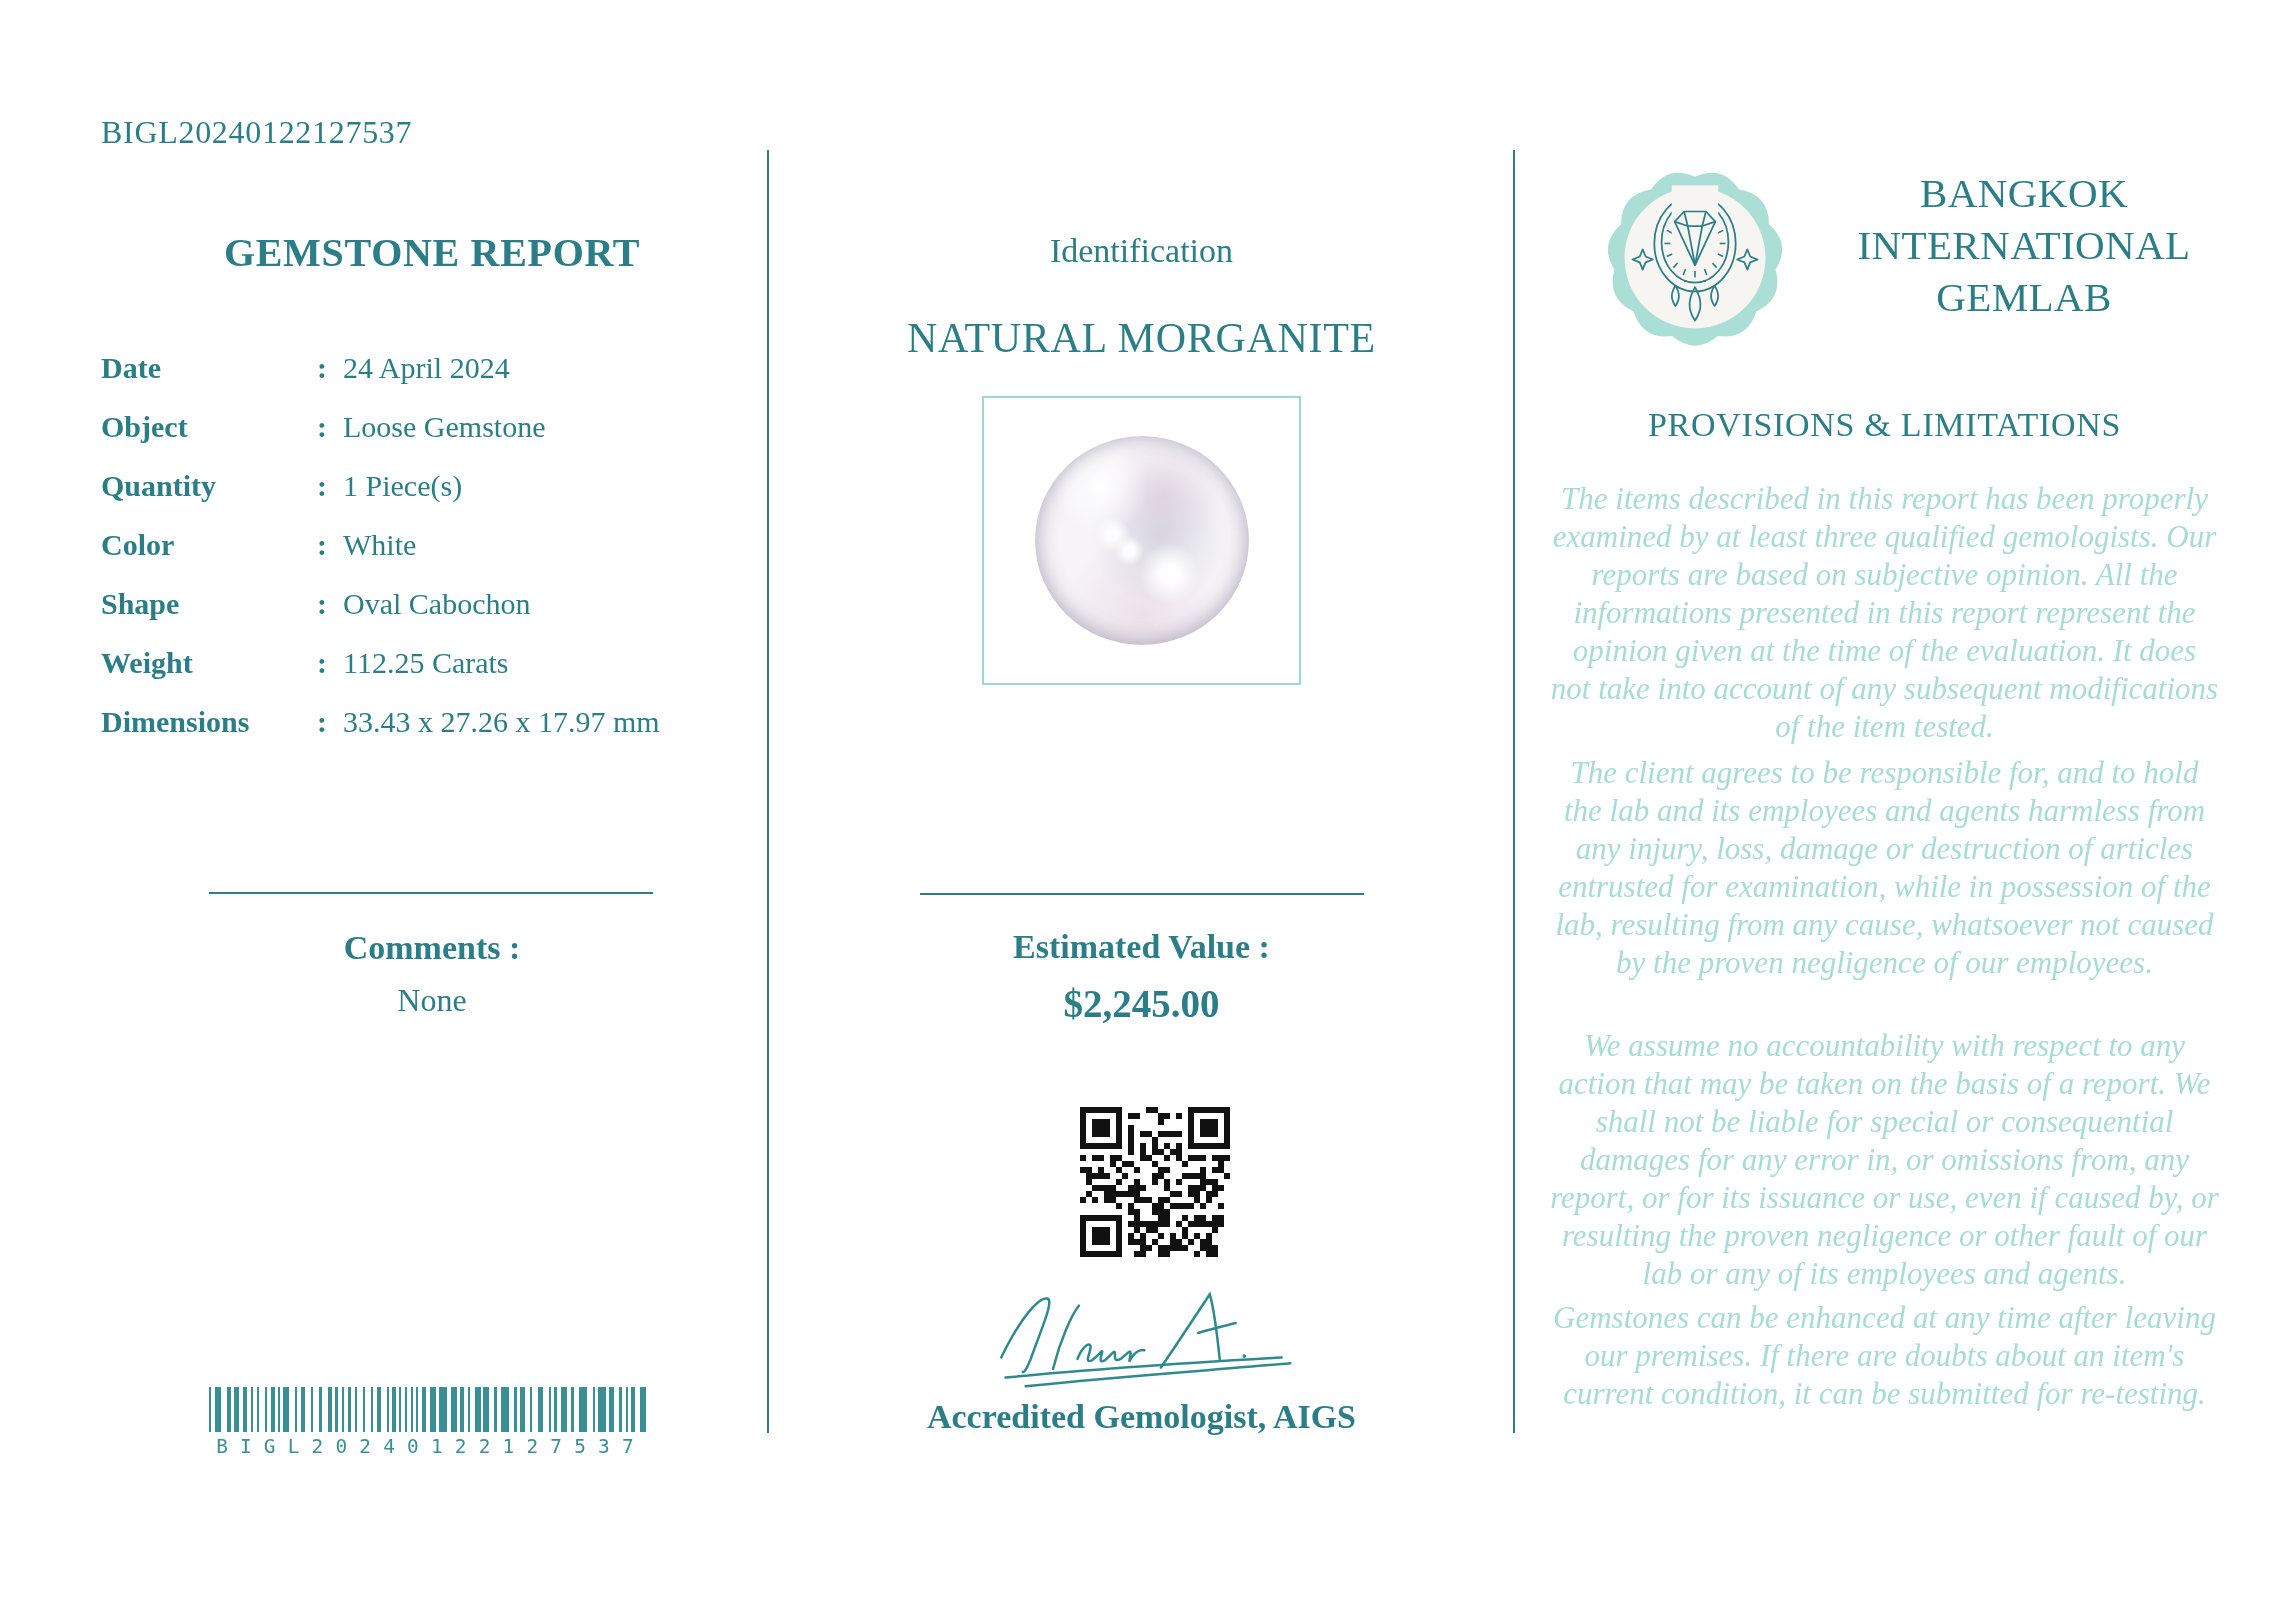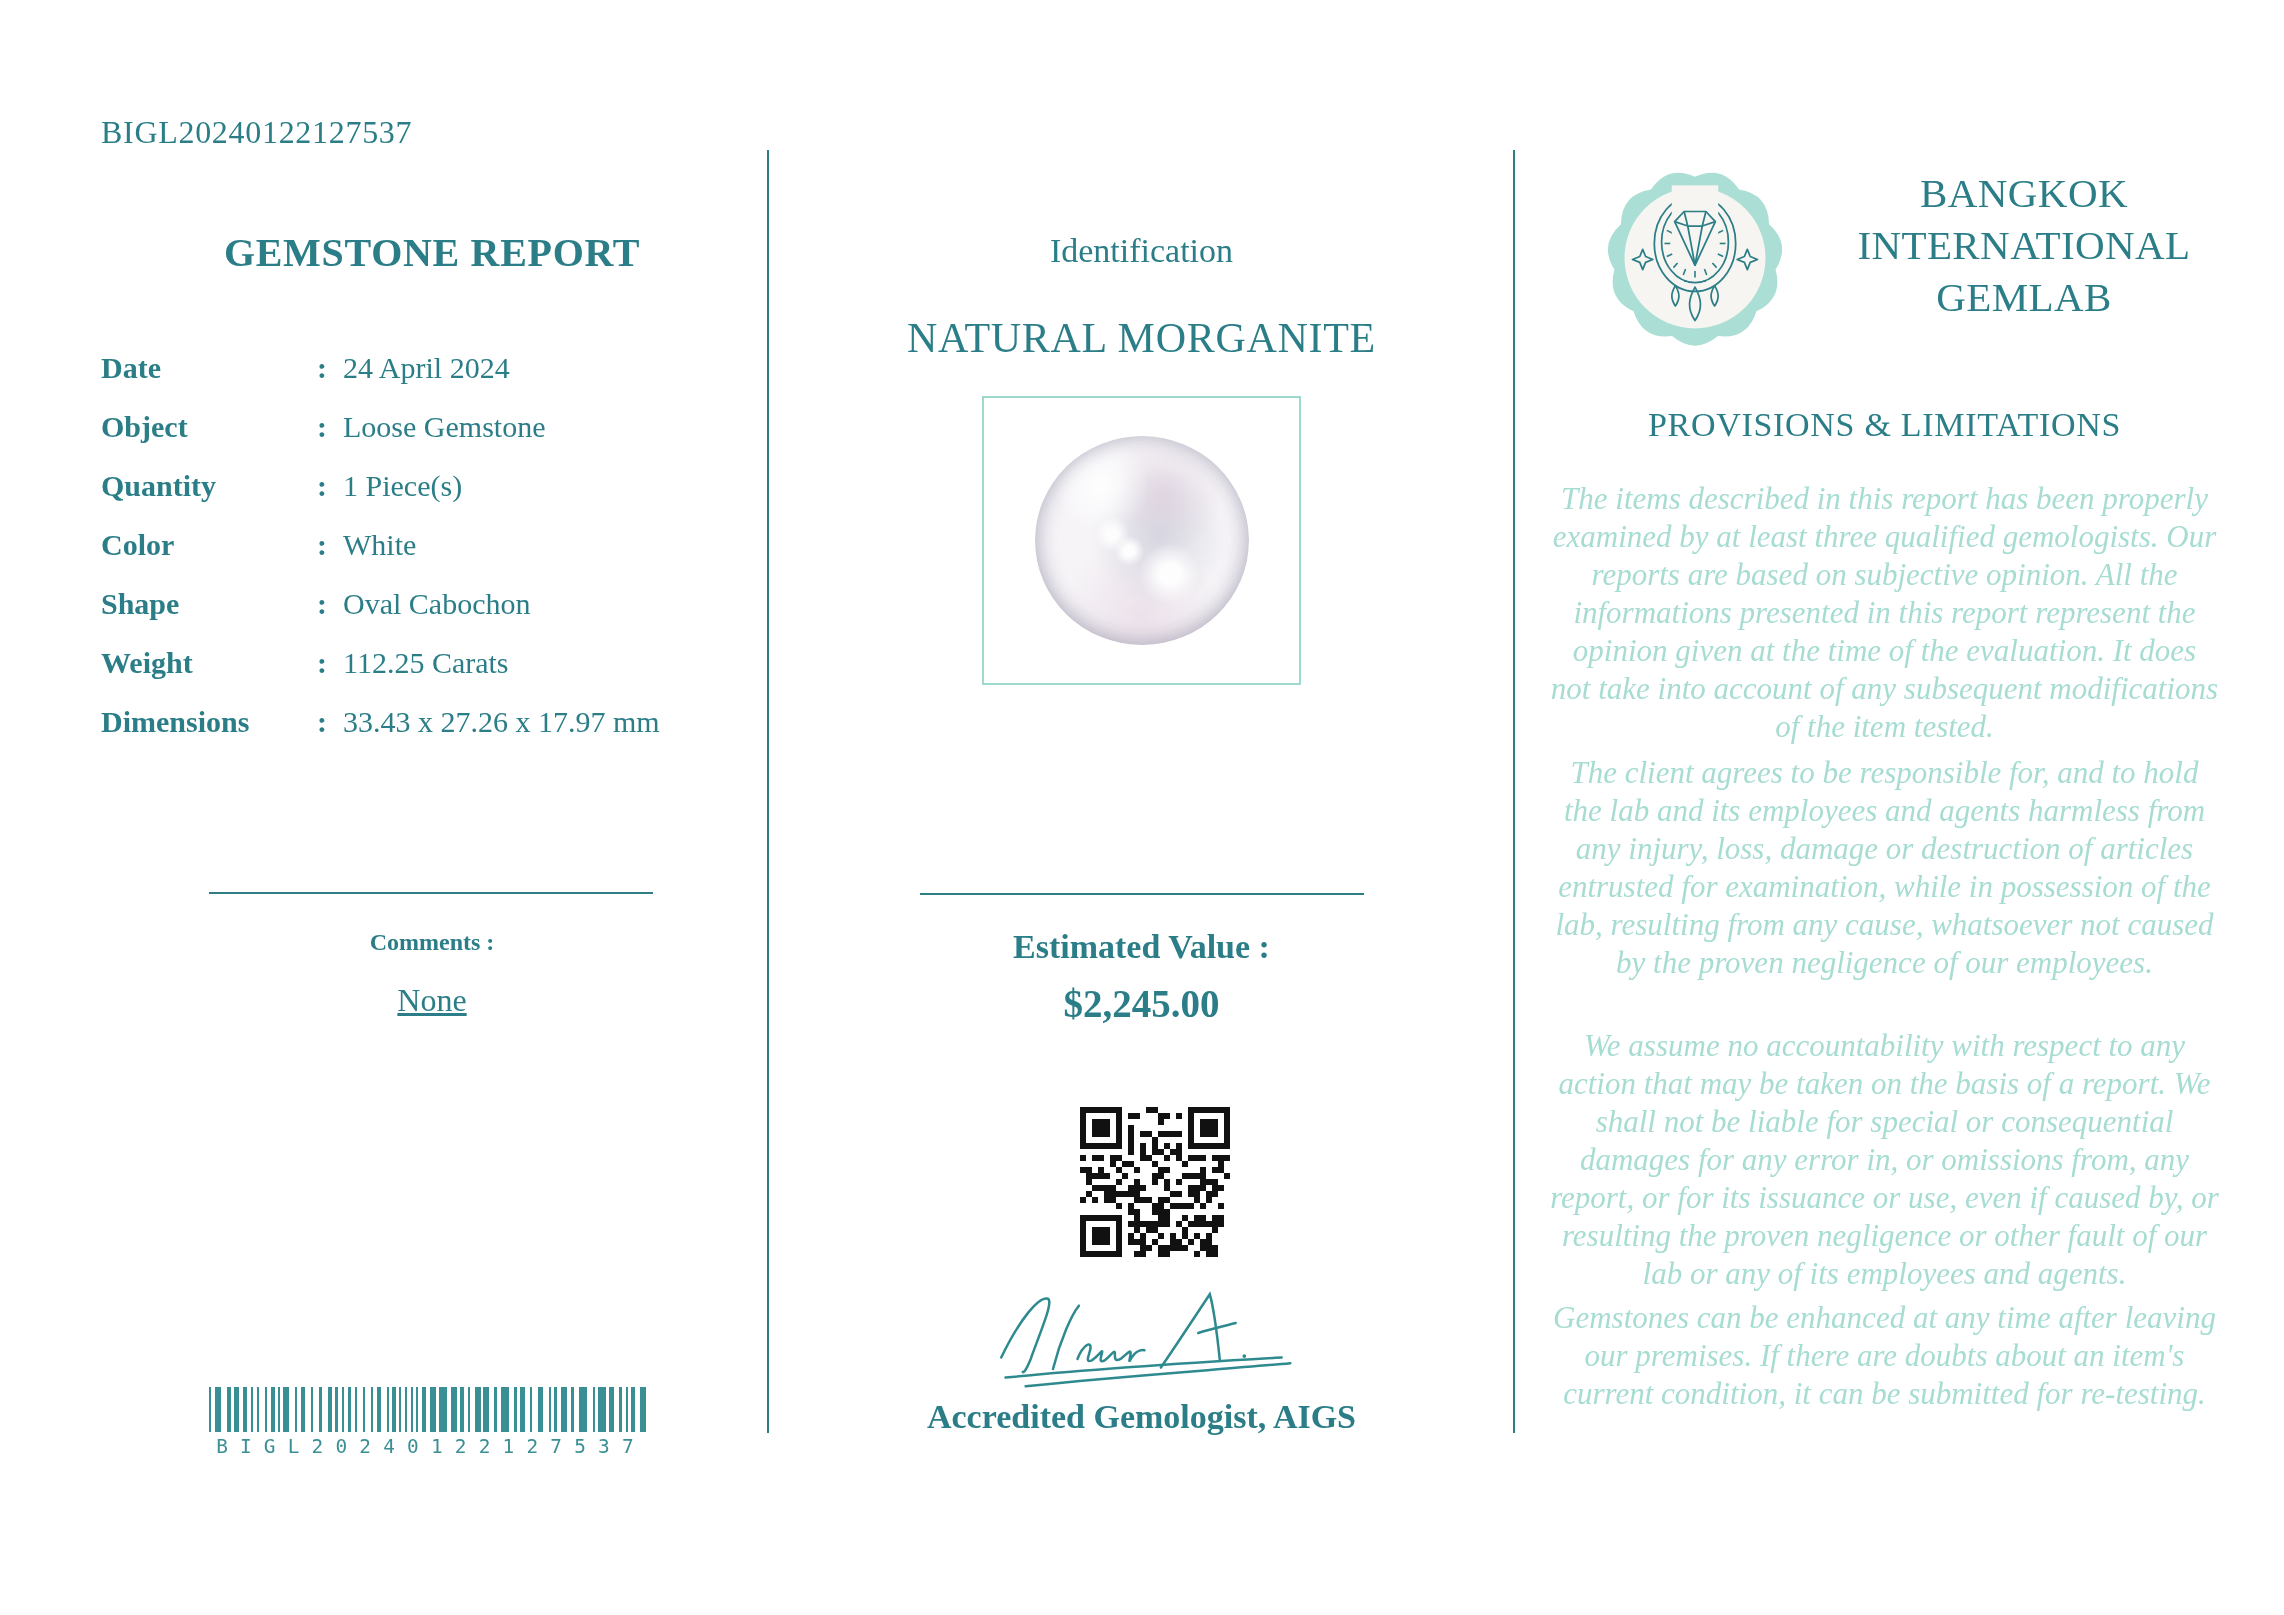--- a/index.html
+++ b/index.html
@@ -19,22 +19,22 @@
 
   
   #report-no{left:101px;top:114px;font-size:32px;letter-spacing:0.7px;}
   #left-title{left:101px;top:229px;width:662px;font-size:40px;font-weight:bold;letter-spacing:0.7px;}
   #detail-table{left:101px;top:338px;width:662px;}
   .detail-row{display:grid;grid-template-columns:216px 26px auto;height:59px;align-items:center;font-size:30px;}
   .detail-label{font-weight:bold;}
   .detail-colon{font-weight:bold;}
   .hline{height:2.2px;background:#2f7e86;}
   #comments-line{left:209px;top:892px;width:444px;}
-  #comments-label{left:101px;top:929px;width:662px;font-size:24px;font-weight:bold;}
-  #comments-value{left:101px;top:982px;width:662px;font-size:32px;text-decoration:underline;}
+  #comments-label{left:101px;top:929px;width:662px;font-size:34px;font-weight:bold;}
+  #comments-value{left:101px;top:982px;width:662px;font-size:32px;}
   #barcode{left:209px;top:1387px;width:444px;height:45px;font-size:0;white-space:nowrap;overflow:hidden;}
   #barcode span{display:inline-block;height:45px;background:#3a8f94;vertical-align:top;}
   #barcode-text{left:209px;top:1435px;width:444px;font-family:"DejaVu Sans Mono", monospace;
     font-size:19.4px;letter-spacing:12.2px;color:#3a8f94;text-align:center;white-space:nowrap;}
 
   
   #identification-label{left:782px;top:232px;width:719px;font-size:34px;}
   #gem-name{left:782px;top:314px;width:719px;font-size:42px;font-weight:normal;letter-spacing:0.7px;}
   #gem-photo-frame{left:982px;top:396px;width:315px;height:285px;border:2.9px solid #9ed9ce;background:#ffffff;}
   #gem-photo{

